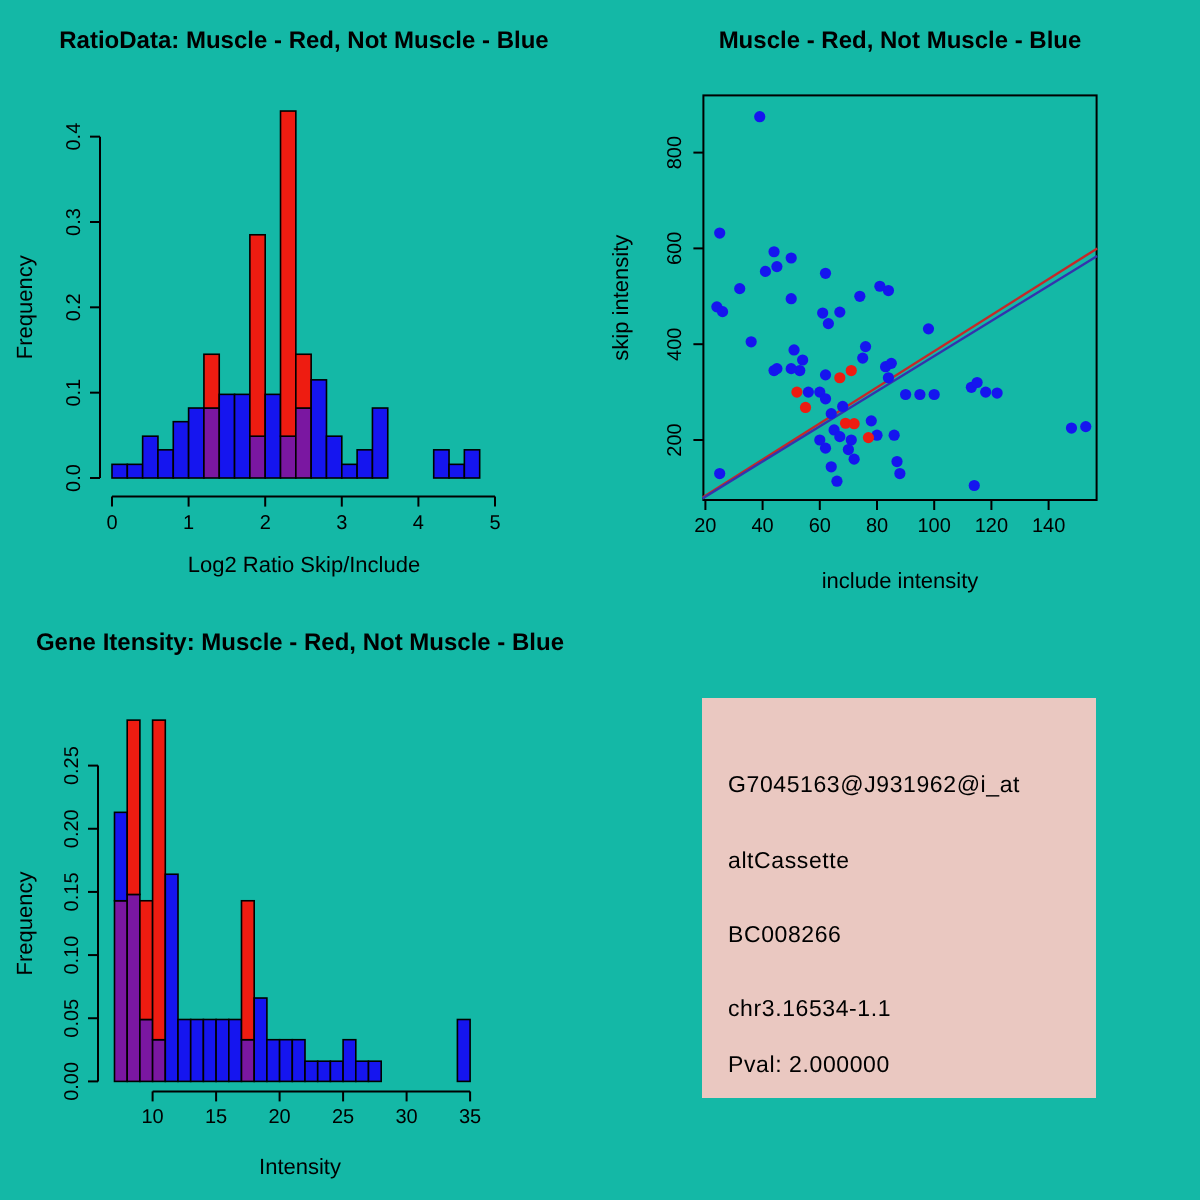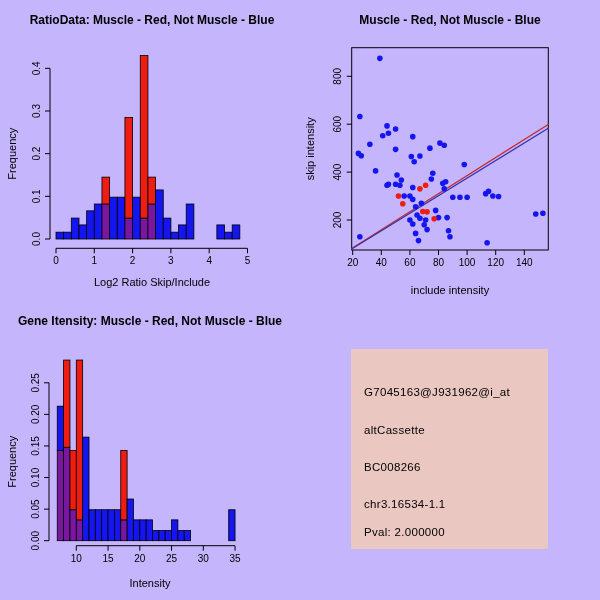--- a/index.html
+++ b/index.html
@@ -1,17 +1,17 @@
 <!DOCTYPE html>
 <html><head>
 <meta charset="utf-8">
 <style>
   html,body{margin:0;padding:0;background:#ffffff;}
   body{width:600px;height:600px;overflow:hidden;font-family:"Liberation Sans",sans-serif;}
-  .canvas{position:relative;width:600px;height:600px;background:#c4b5fd;text-decoration:underline;}
+  .canvas{position:relative;width:600px;height:600px;background:#14b8a6;text-decoration:underline;}
   svg text{font-family:"Liberation Sans",sans-serif;fill:#000;}
   .panel-title{font-weight:bold;font-size:12px;}
   .tick-label{font-size:10px;}
   .axis-label{font-size:11px;}
   .info-line{font-size:11.5px;letter-spacing:0.3px;}
 </style>
 </head>
 <body>
 
 <div class="canvas">

